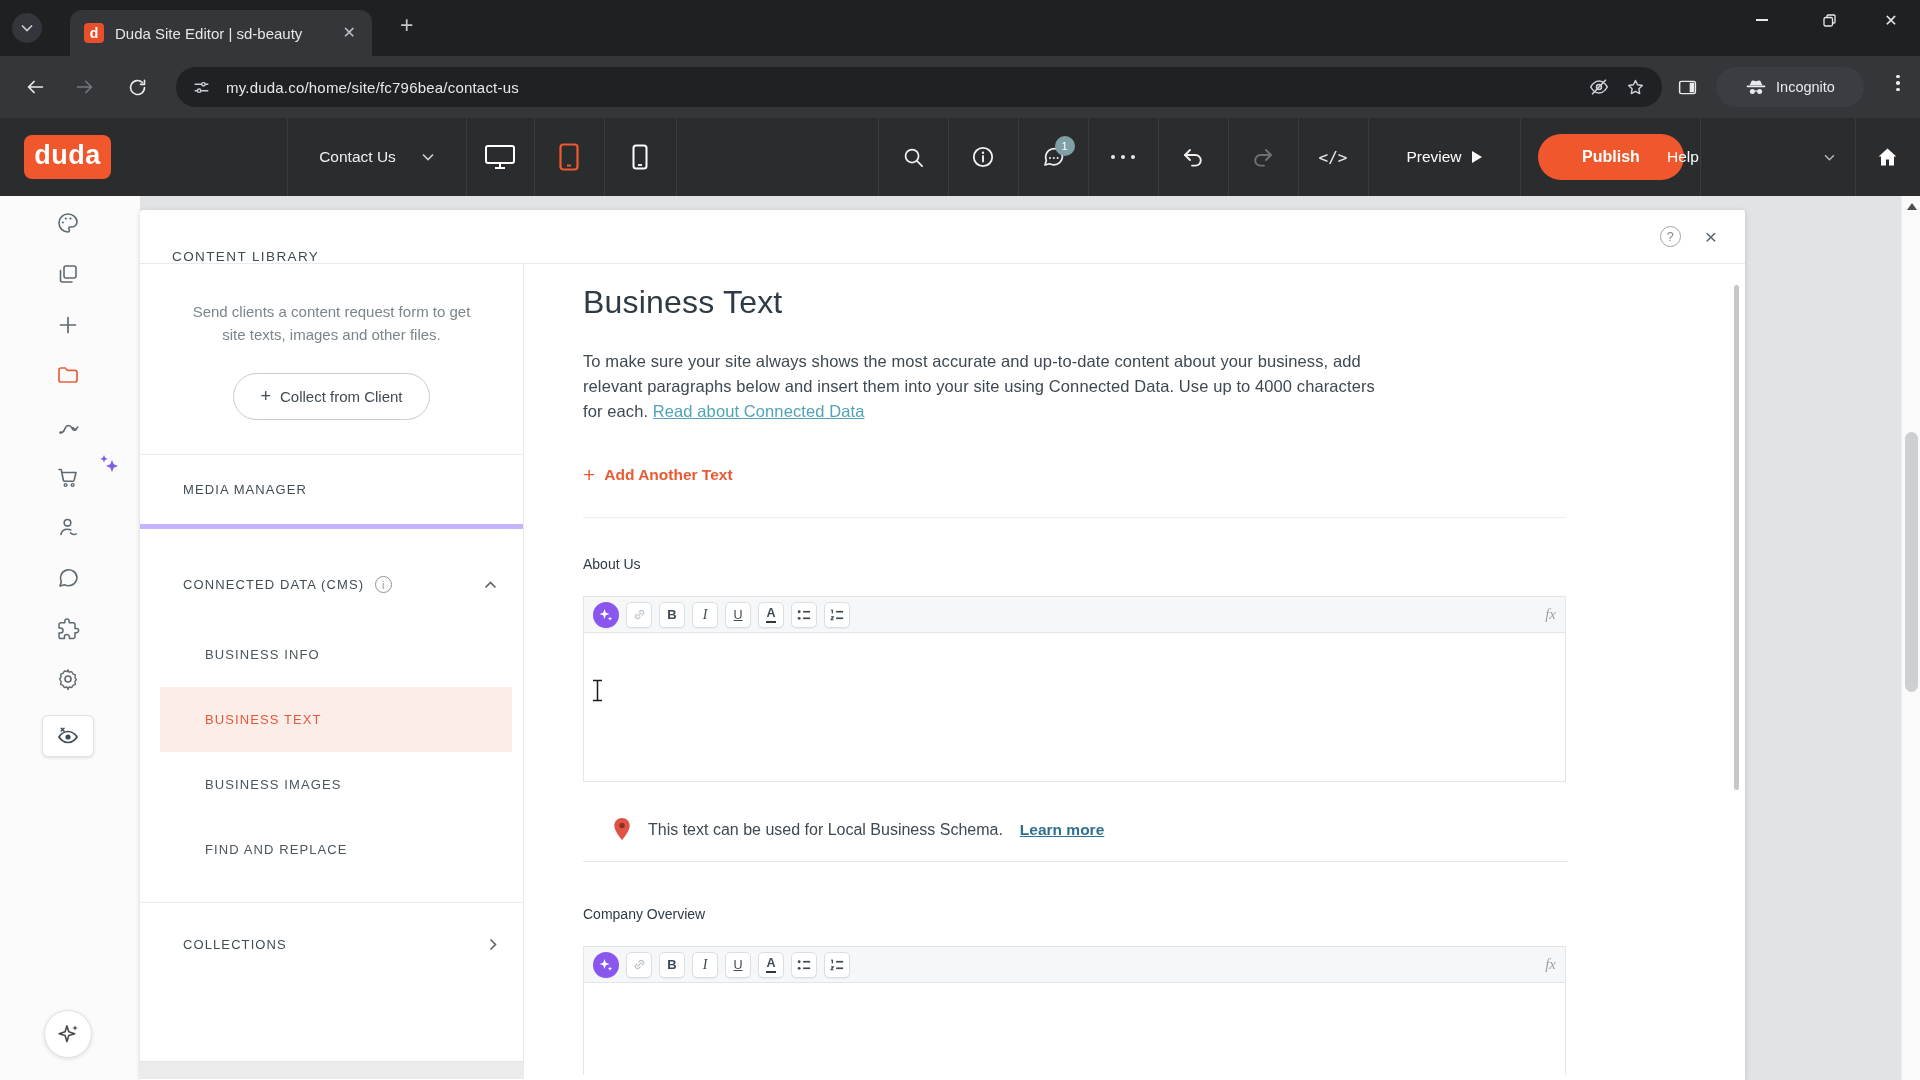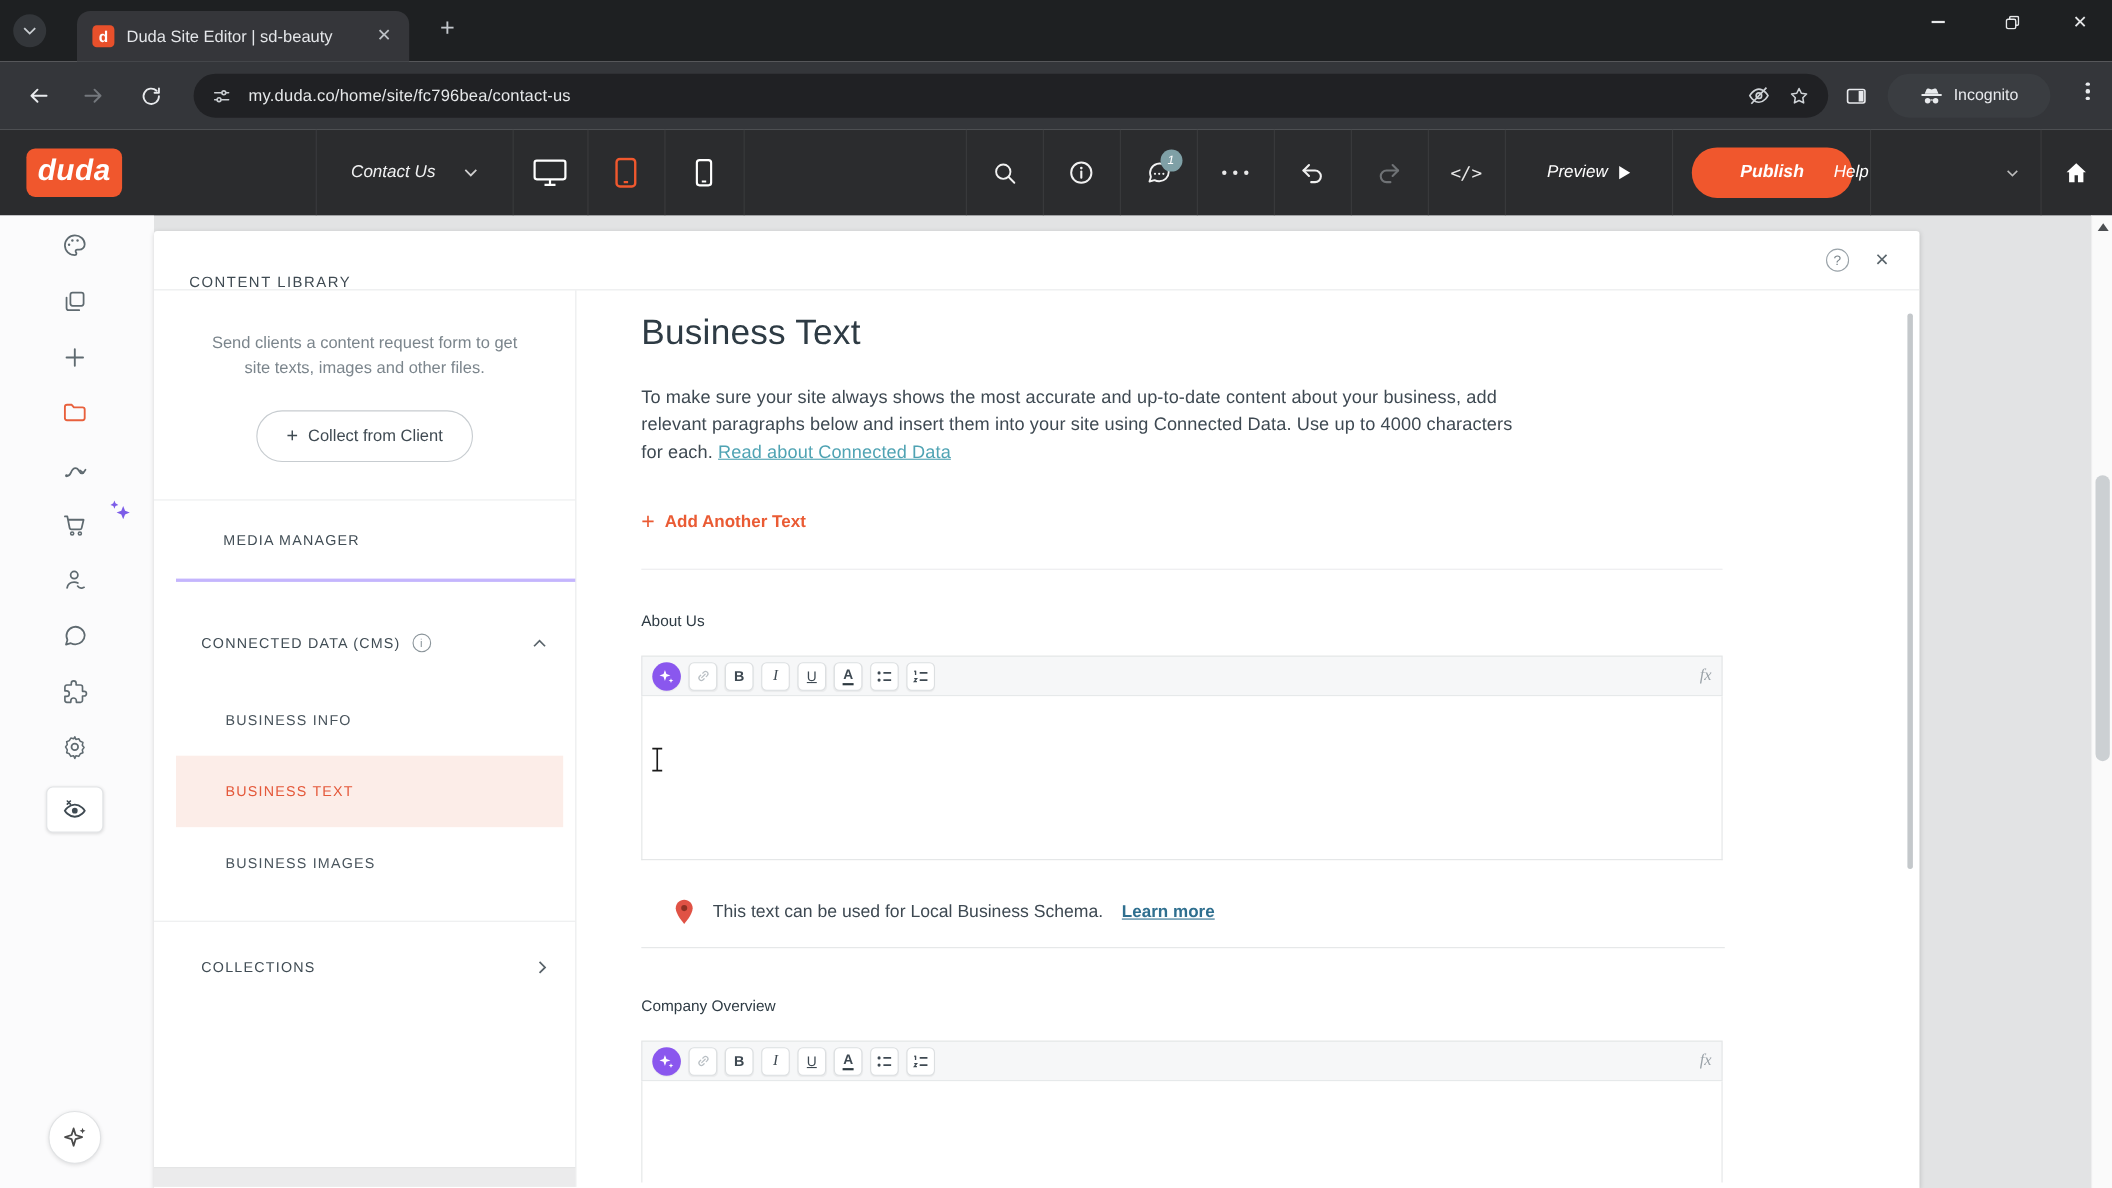--- a/index.html
+++ b/index.html
@@ -22,21 +22,21 @@
   
   .btoolbar { position:absolute; left:0; top:56px; width:1920px; height:62px; background:#34363a; }
   .nav-ic { position:absolute; top:16px; width:30px; height:30px; display:grid; place-items:center; }
   .omnibox { position:absolute; left:176px; top:11px; width:1486px; height:40px; background:#202124; border-radius:20px; display:flex; align-items:center; gap:15px; padding:0 16px; }
   .url { color:#e6e8ea; font-size:15px; letter-spacing:.2px; flex:1; }
   .incog { position:absolute; left:1716px; top:11px; height:40px; width:148px; background:#3a3d41; border-radius:20px; display:flex; align-items:center; justify-content:center; gap:9px; color:#e8eaed; font-size:14.5px; }
   .menu-dots { position:absolute; left:1888px; top:19px; width:20px; display:flex; flex-direction:column; gap:3px; align-items:center; }
   .menu-dots i { width:3.4px; height:3.4px; border-radius:50%; background:#e8eaed; }
 
   
-  .dudabar { position:absolute; left:0; top:118px; width:1920px; height:78px; background:#2b2c2e;font-style:italic; }
+  .dudabar { position:absolute; left:0; top:118px; width:1920px; height:78px; background:#2b2c2e; }
   .vd { position:absolute; top:0; width:1px; height:78px; background:#3a3b3d; }
   .duda-logo { position:absolute; left:24px; top:17px; width:87px; height:44px; background:#F0572D; border-radius:8px; color:#fff; font-size:27px; font-weight:bold; display:grid; place-items:center; padding-bottom:4px; letter-spacing:.5px; }
   .page-sel { position:absolute; left:287px; top:0; width:179px; height:78px; display:flex; align-items:center; justify-content:center; gap:26px; color:#f0f1f2; font-size:15.5px; }
   .bar-cell { position:absolute; top:0; height:78px; display:flex; align-items:center; justify-content:center; }
   .preview-cell { color:#fff; font-size:15.5px; gap:10px;justify-content:center; }
   .play { width:0; height:0; border-left:10px solid #fff; border-top:6px solid transparent; border-bottom:6px solid transparent; }
   .publish-btn { position:absolute; left:1538px; top:16px; width:146px; height:46px; border-radius:24px; background:#F0572D; color:#fff; font-size:16px; font-weight:bold; display:grid; place-items:center; }
   .help-cell { color:#fff; font-size:15.5px; }
   .badge { position:absolute; left:14px; top:-9px; width:20px; height:20px; border-radius:50%; background:#7FA0A6; color:#fff; font-size:11px; display:grid; place-items:center; }
   .code-glyph { color:#e8e8e8; font-size:16px; font-family:"DejaVu Sans Mono", monospace; }
@@ -57,21 +57,21 @@
   .panel-close { margin-left:24px; font-size:21px; color:#59646b; line-height:1; }
   .panel-body { display:flex; height:815px; }
 
   .left-col { width:384px; border-right:1px solid #e8eaeb; position:relative; flex:none; }
   .intro { margin:36px auto 0; width:336px; text-align:center; font-size:15px; line-height:1.55; color:#7b858c; white-space:pre-line; }
   .collect-btn { display:flex; align-items:center; gap:9px; width:max-content; margin:26px auto 0; padding:12px 26px; border:1px solid #c7ccd0; border-radius:26px; font-size:15px; color:#3f4a52; background:#fff; }
   .collect-btn .plus { font-size:18px; color:#3f4a52; }
   .hdiv { border:none; border-top:1px solid #ebedee; }
   .div1 { margin-top:34px; }
   .row-head { height:74px; display:flex; align-items:center; padding:0 26px 0 43px; font-size:13px; letter-spacing:1.1px; color:#414d55; }
-  .row-mm { border-bottom:3px solid #c4b5fd;margin-left:20px; }
+  .row-mm { border-bottom:5px solid #c4b5fd; }
   .row-cd { margin-top:19px; }
   .info-dot { width:17px; height:17px; border:1.3px solid #8a949a; border-radius:50%; color:#8a949a; font-size:10.5px; display:grid; place-items:center; margin-left:11px; font-style:normal; }
   .row-head .chev { margin-left:auto; }
   .sub { height:65px; display:flex; align-items:center; padding-left:65px; font-size:13px; letter-spacing:1.1px; color:#4a555d; }
   .sub.active { margin:0 11px 0 20px; padding-left:45px; background:#FCEDE8; color:#E4593B; }
   .div2 { margin-top:20px; }
   .row-collections { height:84px; }
   .bottom-strip { position:absolute; bottom:0; left:0; width:100%; height:18px; background:#ebebec; border-top:1px solid #e3e4e5; }
 
   .main-col { flex:1; padding-left:59px; position:relative; }
@@ -420,20 +420,23 @@
         </div>
         <div class="sub">
             <span>BUSINESS INFO</span>
           </div>
         <div class="sub active">
             <span>BUSINESS TEXT</span>
           </div>
         <div class="sub">
             <span>BUSINESS IMAGES</span>
           </div>
+        <div class="sub">
+            <span>FIND AND REPLACE</span>
+          </div>
         <hr class="hdiv div2">
         <div class="row-head row-collections">
           <span>COLLECTIONS</span>
           <span class="chev">
             <svg width="8" height="13" viewBox="0 0 8 13">
                 <path d="M1.5 1.5l5 5-5 5" stroke="#5a646b" stroke-width="1.6" fill="none"></path>
               </svg>
           </span>
         </div>
         <div class="bottom-strip"></div>

